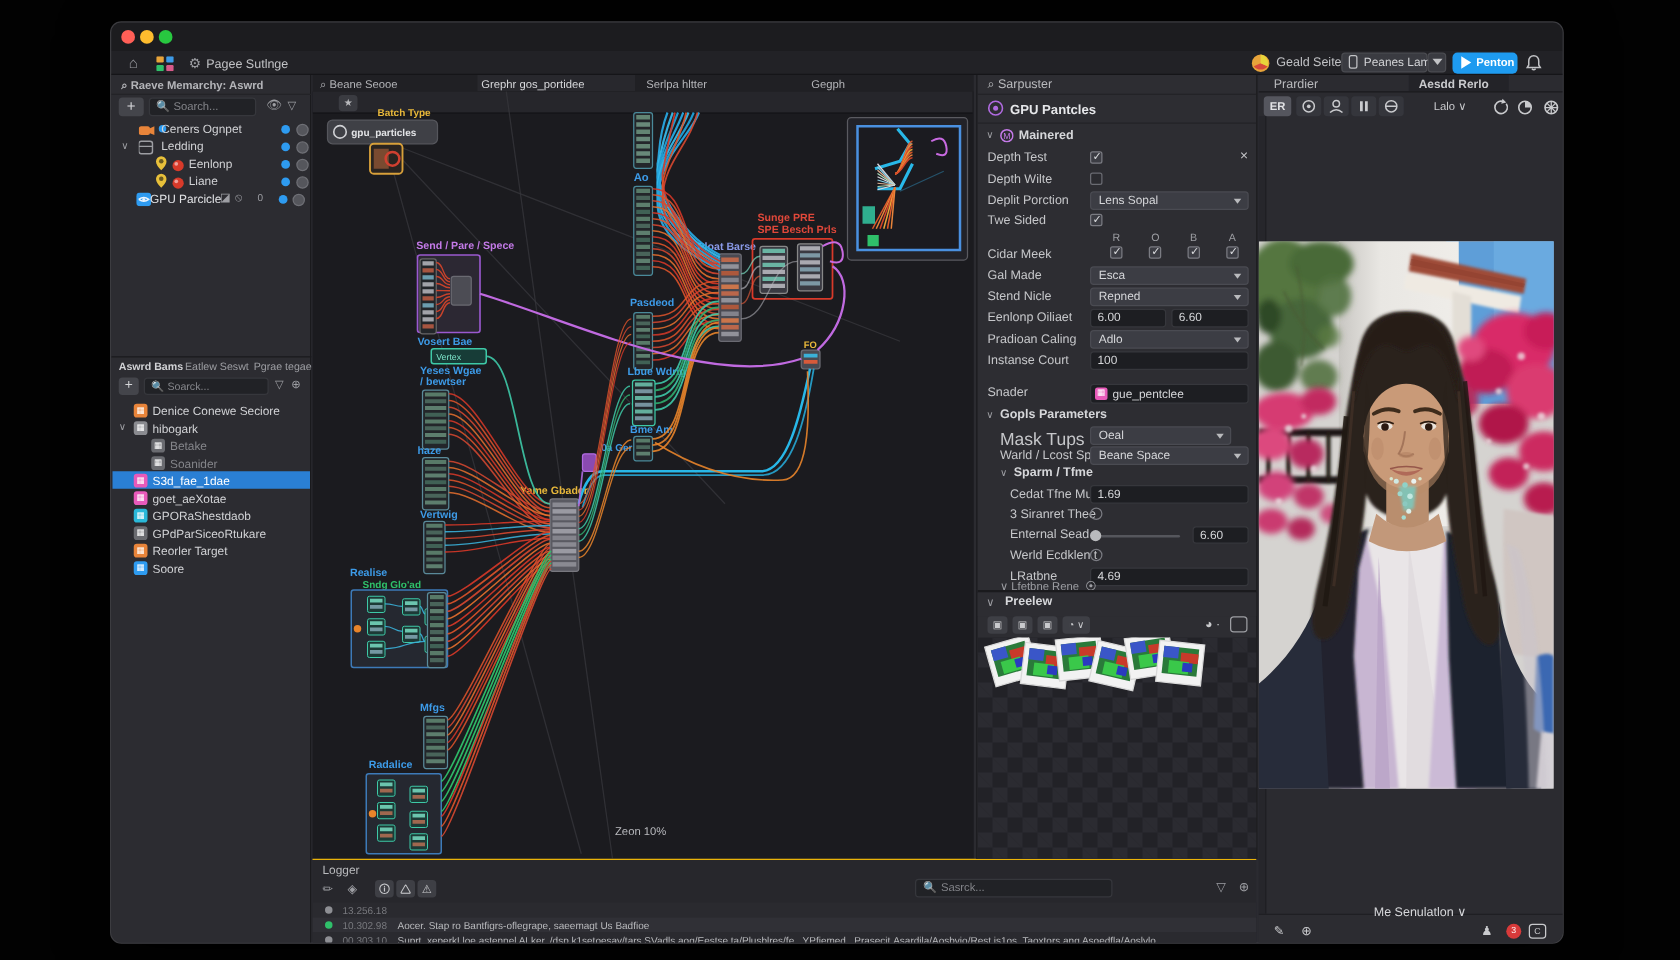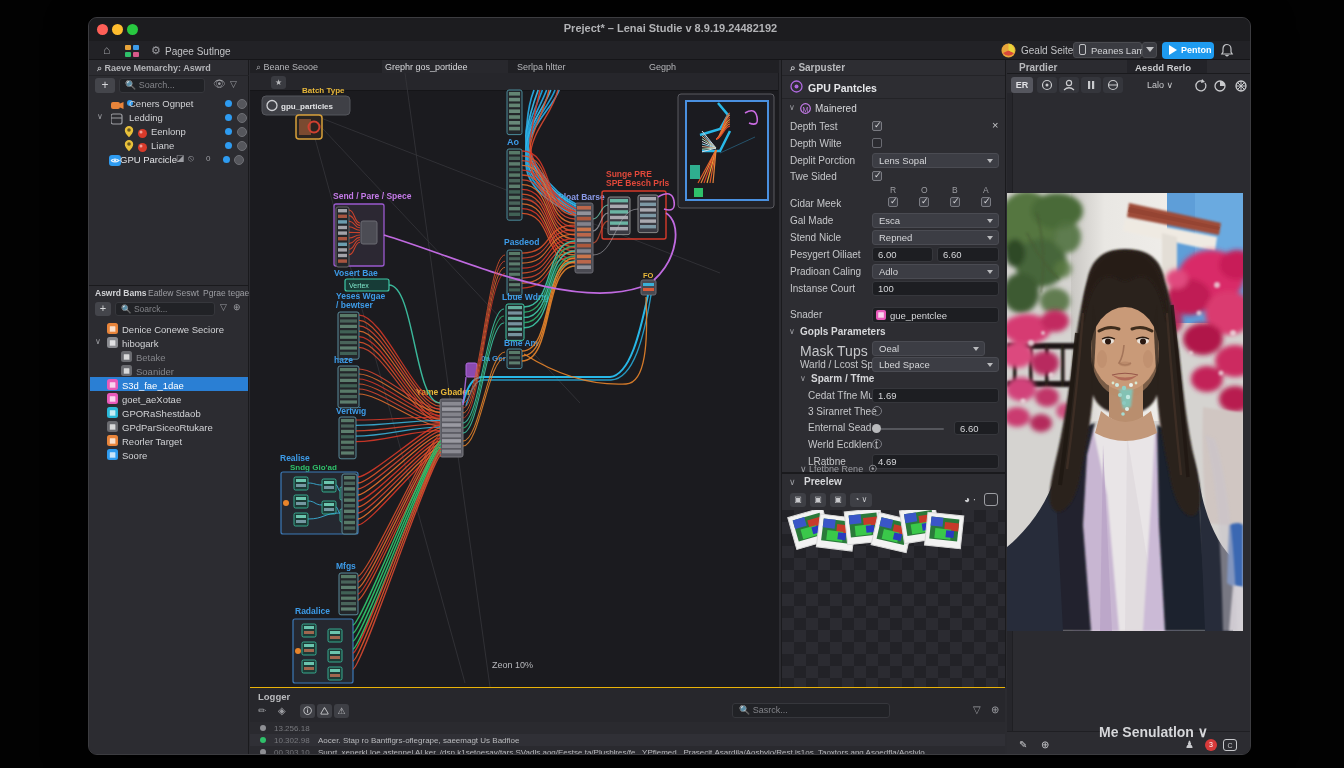--- a/index.html
+++ b/index.html
@@ -1,36 +1,35 @@
 <!DOCTYPE html>
 <html><head><meta charset="utf-8"><style>
 *{margin:0;padding:0;box-sizing:border-box}
 body{width:1344px;height:768px;background:#020202;font-family:"Liberation Sans",sans-serif;position:relative;overflow:hidden}
 .win{position:absolute;left:88px;top:17px;width:1163px;height:738px;background:#2b2b30;border-radius:9px;overflow:hidden;box-shadow:0 10px 40px rgba(0,0,0,.8);border:1px solid #3c3c40}
 .abs{position:absolute}
 .tl{width:11px;height:11px;border-radius:50%}
-.hdr{font-size:10px;font-weight:bold;color:#b9babd}
+.hdr{font-size:10px;font-weight:normal;color:#b9babd}
 .ico{color:#9d9ea3}
 .row-label{font-size:10px;color:#c6c7ca}
 .drop{position:absolute;background:#3c3d44;border:1px solid #4a4b52;border-radius:3px;color:#d6d7da;font-size:9.5px;line-height:14px;padding:0 6px}
 .drop:after{content:"";position:absolute;right:5px;top:5px;border-left:3.5px solid transparent;border-right:3.5px solid transparent;border-top:4px solid #b9babd}
 .field{position:absolute;background:#1d1e22;border:1px solid #36373c;border-radius:3px;color:#d6d7da;font-size:9.5px;line-height:14px;padding:0 5px}
 .cb{position:absolute;width:10px;height:10px;border-radius:2px;border:1px solid #6a6b72;background:#2b2b30}
 .cb.on{background:#3c3d44;border-color:#7a7b82}
 .cb.on:after{content:"✓";position:absolute;left:1px;top:-2px;font-size:9px;color:#d8d9dc}
 .tab{font-size:10px;color:#b4b5b9}
 .dot{position:absolute;width:7px;height:7px;border-radius:50%;background:#2e9bf0}
 .eyec{position:absolute;width:10px;height:10px;border-radius:50%;background:#55565c;border:1px solid #6e6f75}
 </style></head><body>
 <div class="win">
     <div class="abs" style="left:0;top:0;width:1163px;height:23px;background:#1c1c1f"></div>
     <div class="abs tl" style="left:8px;top:6px;background:#ff5f57"></div>
     <div class="abs tl" style="left:23px;top:6px;background:#febc2e"></div>
     <div class="abs tl" style="left:38px;top:6px;background:#28c840"></div>
-    <div class="abs" style="left:0;top:4px;width:1163px;text-align:center;font-size:11px;font-weight:bold;color:#b2b3b6">Preject* – Lenai Studie v 8.9.19.24482192</div>
     <div class="abs" style="left:0;top:23px;width:1163px;height:19px;background:#222226;border-bottom:1px solid #151518"></div>
     <div class="abs ico" style="left:14px;top:25px;font-size:12px">⌂</div>
     <svg class="abs" width="14" height="12" style="left:36px;top:27px">
       <rect x="0" y="0" width="6" height="5" rx="1" fill="#e8a43a"></rect>
       <rect x="8" y="0" width="6" height="5" rx="1" fill="#3d9be8"></rect>
       <rect x="0" y="7" width="6" height="5" rx="1" fill="#2fc06a"></rect>
       <rect x="8" y="7" width="6" height="5" rx="1" fill="#d85a8a"></rect>
     </svg>
     <div class="abs ico" style="left:62px;top:26px;font-size:11px">⚙</div>
     <div class="abs" style="left:76px;top:28px;font-size:10px;color:#c2c3c6">Pagee Sutlnge</div>
@@ -562,21 +561,21 @@
         <circle cx="6.5" cy="6.5" r="5.5" fill="none" stroke="#b06ae0" stroke-width="1.3"></circle>
         <circle cx="6.5" cy="6.5" r="2" fill="#b06ae0"></circle>
       </svg>
       <div class="abs" style="left:26px;top:22px;font-size:10.5px;font-weight:bold;color:#e6e7ea">GPU Pantcles</div>
       <div class="abs" style="left:0;top:38px;width:225px;height:1px;background:#232327"></div>
       <div class="abs" style="left:7px;top:43px;font-size:8px;color:#9d9ea3">∨</div>
       <svg class="abs" width="11" height="11" style="left:18px;top:43px">
         <circle cx="5.5" cy="5.5" r="4.8" fill="none" stroke="#c47ae8" stroke-width="1.2"></circle>
         <text x="2.5" y="8.5" font-size="7" fill="#c47ae8">M</text>
       </svg>
-      <div class="abs" style="left:33px;top:43px;font-size:10px;font-weight:normal;color:#d6d7da">Mainered</div>
+      <div class="abs" style="left:33px;top:43px;font-size:10px;font-weight:bold;color:#d6d7da">Mainered</div>
       <div class="abs row-label" style="left:8px;top:61px;font-size:10px">Depth Test</div>
       <div class="abs cb on" style="left:90px;top:61px"></div>
       <div class="abs" style="left:210px;top:59px;font-size:11px;color:#c6c7ca">×</div>
       <div class="abs row-label" style="left:8px;top:78px;font-size:10px">Depth Wilte</div>
       <div class="abs cb" style="left:90px;top:78px"></div>
       <div class="abs row-label" style="left:8px;top:95px;font-size:10px">Deplit Porction</div>
       <div class="abs drop" style="left:90px;top:93px;width:127px;height:15px">Lens Sopal</div>
       <div class="abs row-label" style="left:8px;top:111px;font-size:10px">Twe Sided</div>
       <div class="abs cb on" style="left:90px;top:111px"></div>
       <div class="abs" style="left:108px;top:125px;font-size:8.5px;color:#9d9ea3">R</div>
@@ -585,37 +584,37 @@
       <div class="abs" style="left:201px;top:125px;font-size:8.5px;color:#9d9ea3">A</div>
       <div class="abs row-label" style="left:8px;top:138px;font-size:10px">Cidar Meek</div>
       <div class="abs cb on" style="left:106px;top:137px"></div>
       <div class="abs cb on" style="left:137px;top:137px"></div>
       <div class="abs cb on" style="left:168px;top:137px"></div>
       <div class="abs cb on" style="left:199px;top:137px"></div>
       <div class="abs row-label" style="left:8px;top:155px;font-size:10px">Gal Made</div>
       <div class="abs drop" style="left:90px;top:153px;width:127px;height:15px">Esca</div>
       <div class="abs row-label" style="left:8px;top:172px;font-size:10px">Stend Nicle</div>
       <div class="abs drop" style="left:90px;top:170px;width:127px;height:15px">Repned</div>
-      <div class="abs row-label" style="left:8px;top:189px;font-size:10px">Pesygert Oiliaet</div>
+      <div class="abs row-label" style="left:8px;top:189px;font-size:10px">Eenlonp Oiliaet</div>
       <div class="abs field" style="left:90px;top:187px;width:61px;height:15px">6.00</div>
       <div class="abs field" style="left:155px;top:187px;width:62px;height:15px">6.60</div>
       <div class="abs row-label" style="left:8px;top:206px;font-size:10px">Pradioan Caling</div>
       <div class="abs drop" style="left:90px;top:204px;width:127px;height:15px">Adlo</div>
       <div class="abs row-label" style="left:8px;top:223px;font-size:10px">Instanse Court</div>
       <div class="abs field" style="left:90px;top:221px;width:127px;height:15px">100</div>
       <div class="abs row-label" style="left:8px;top:249px;font-size:10px">Snader</div>
       <div class="abs field" style="left:90px;top:247px;width:127px;height:16px"></div>
       <div class="abs" style="left:94px;top:250px;width:10px;height:10px;border-radius:2px;background:#e85aba;font-size:7px;color:#fff;text-align:center;line-height:10px">▦</div>
       <div class="abs" style="left:108px;top:250px;font-size:9.5px;color:#d6d7da">gue_pentclee</div>
       <div class="abs" style="left:7px;top:267px;font-size:8px;color:#9d9ea3">∨</div>
       <div class="abs" style="left:18px;top:266px;font-size:10px;font-weight:bold;color:#d6d7da">Gopls Parameters</div>
       <div class="abs row-label" style="left:18px;top:283px;font-size:14px">Mask Tups</div>
       <div class="abs drop" style="left:90px;top:281px;width:113px;height:15px">Oeal</div>
       <div class="abs row-label" style="left:18px;top:299px;font-size:10px">Warld / Lcost Spos</div>
-      <div class="abs drop" style="left:90px;top:297px;width:127px;height:15px">Lbed Space</div>
+      <div class="abs drop" style="left:90px;top:297px;width:127px;height:15px">Beane Space</div>
       <div class="abs" style="left:18px;top:314px;font-size:8px;color:#9d9ea3">∨</div>
       <div class="abs" style="left:29px;top:313px;font-size:10px;font-weight:bold;color:#d6d7da">Sparm / Tfme</div>
       <div class="abs row-label" style="left:26px;top:330px;font-size:10px">Cedat Tfne Mu</div>
       <div class="abs field" style="left:90px;top:328px;width:127px;height:15px">1.69</div>
       <div class="abs row-label" style="left:26px;top:346px;font-size:10px">3 Siranret Thee</div>
       <div class="abs" style="left:90px;top:346px;width:10px;height:10px;border-radius:50%;border:1.3px solid #7a7b82"></div>
       <div class="abs row-label" style="left:26px;top:362px;font-size:10px">Enternal Sead</div>
       <div class="abs" style="left:92px;top:368px;width:70px;height:2px;background:#55565c;border-radius:1px"></div>
       <div class="abs" style="left:90px;top:364px;width:9px;height:9px;border-radius:50%;background:#b9babd"></div>
       <div class="abs field" style="left:172px;top:361px;width:45px;height:14px">6.60</div>
@@ -855,17 +854,17 @@
           <circle cx="117" cy="210" r="2" fill="#8cc9c0"></circle>
           <circle cx="120" cy="216" r="2" fill="#dcefea"></circle>
           <circle cx="116" cy="221" r="1.8" fill="#a5dcd2"></circle>
           <circle cx="106" cy="190" r="1.4" fill="#d8e8d0"></circle>
           <circle cx="129" cy="190" r="1.4" fill="#d8e8d0"></circle>
         </svg>
       </div>
       <div class="abs" style="left:0;top:671px;width:245px;height:27px;background:#2c2c31;border-top:1px solid #1f1f23"></div>
       <div class="abs" style="left:12px;top:679px;font-size:10px;color:#c9cacd">✎</div>
       <div class="abs" style="left:34px;top:679px;font-size:10px;color:#c9cacd">⊕</div>
-      <div class="abs" style="left:92px;top:664px;font-size:14px;color:#d6d7da;font-weight:bold">Me Senulatlon ∨</div>
+      <div class="abs" style="left:92px;top:664px;font-size:10px;color:#d6d7da;font-weight:normal">Me Senulatlon ∨</div>
       <div class="abs" style="left:178px;top:679px;font-size:10px;color:#c9cacd">♟</div>
       <div class="abs" style="left:198px;top:679px;width:12px;height:12px;border-radius:50%;background:#d83a3a;color:#fff;font-size:7px;text-align:center;line-height:12px">3</div>
       <div class="abs" style="left:216px;top:679px;width:14px;height:12px;border:1.3px solid #c9cacd;border-radius:3px;color:#c9cacd;font-size:7px;text-align:center;line-height:11px">C</div>
     </div>
   </div>
 </body></html>

